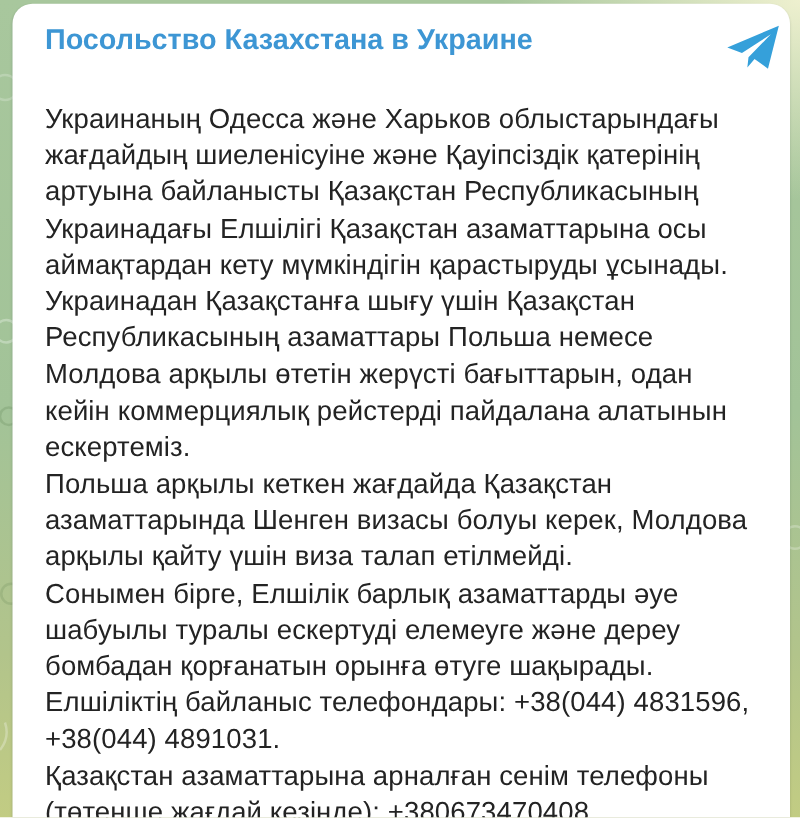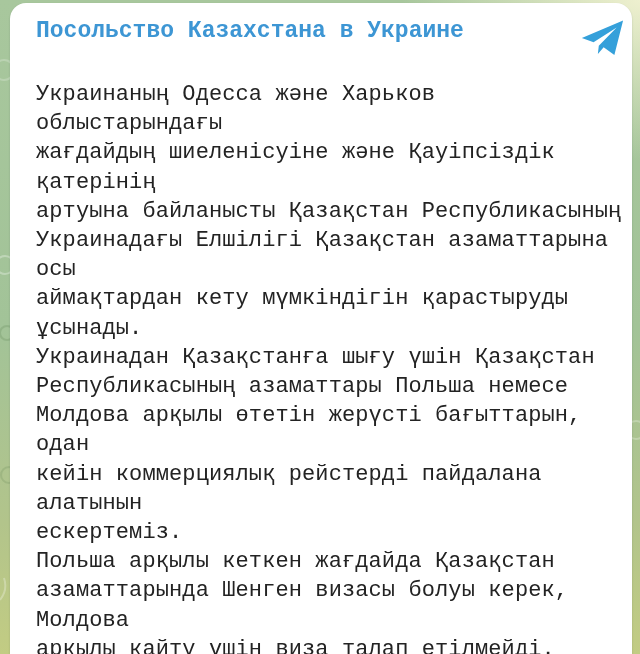--- a/index.html
+++ b/index.html
@@ -27,21 +27,20 @@
   .bubble {
     position: absolute;
     left: 10px;
     right: 8px;
     top: 3px;
     bottom: 0;
     background: var(--bubble-background, #ffffff);
     border-radius: 16px 16px 0 0;
     box-shadow: 0 1px 2px rgba(16, 35, 47, 0.18);
     padding: 13px 6px 0 26px;
-    font-family: Liberation Mono, monospace;
   }
 
   .bubble-header {
     display: flex;
     align-items: flex-start;
     justify-content: space-between;
   }
 
   .channel-name {
     color: var(--channel-name, #3d96d4);

